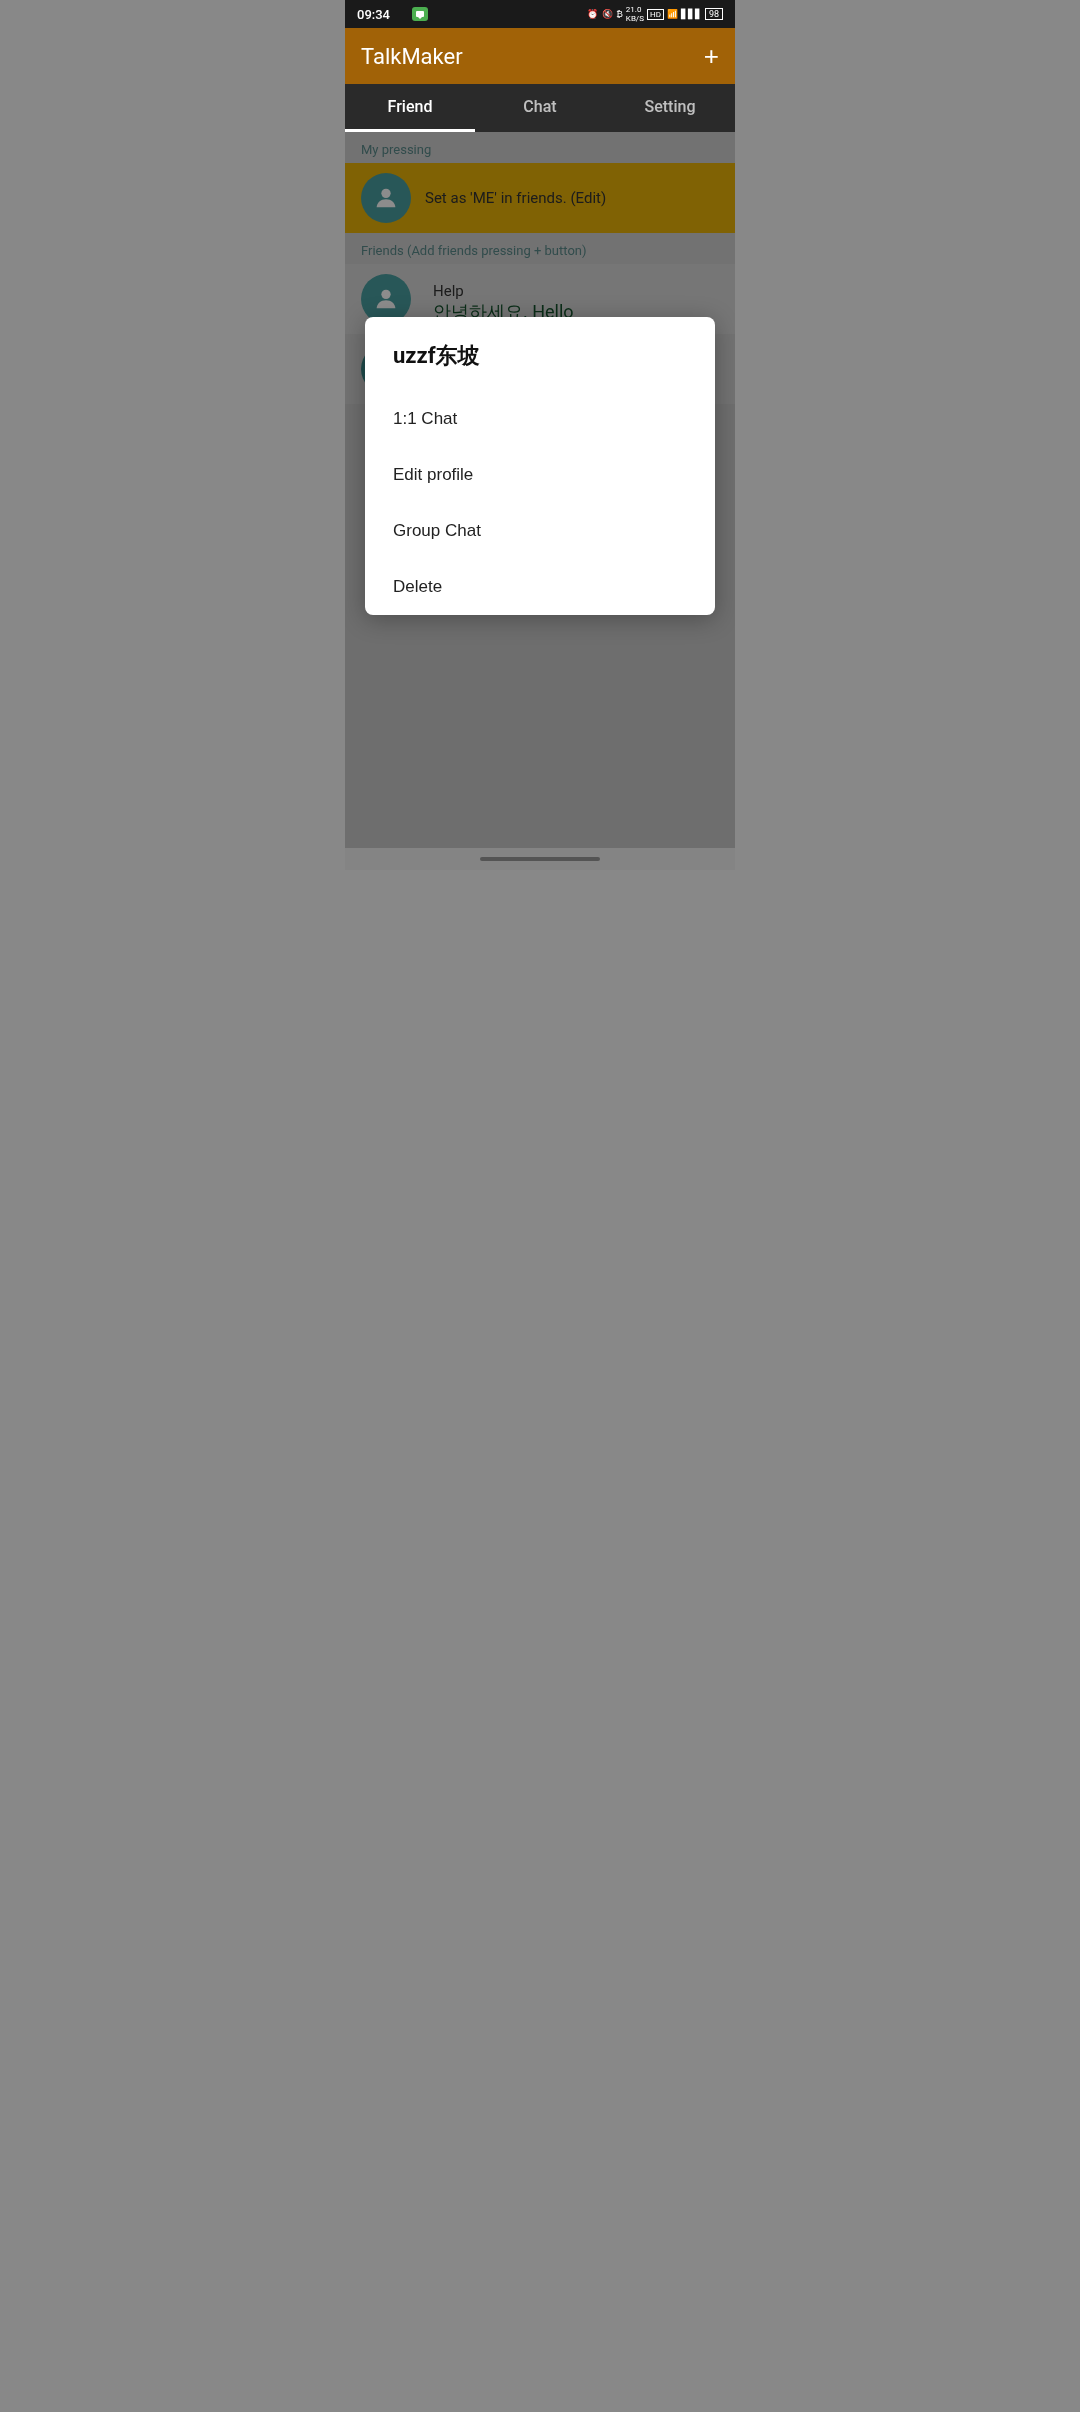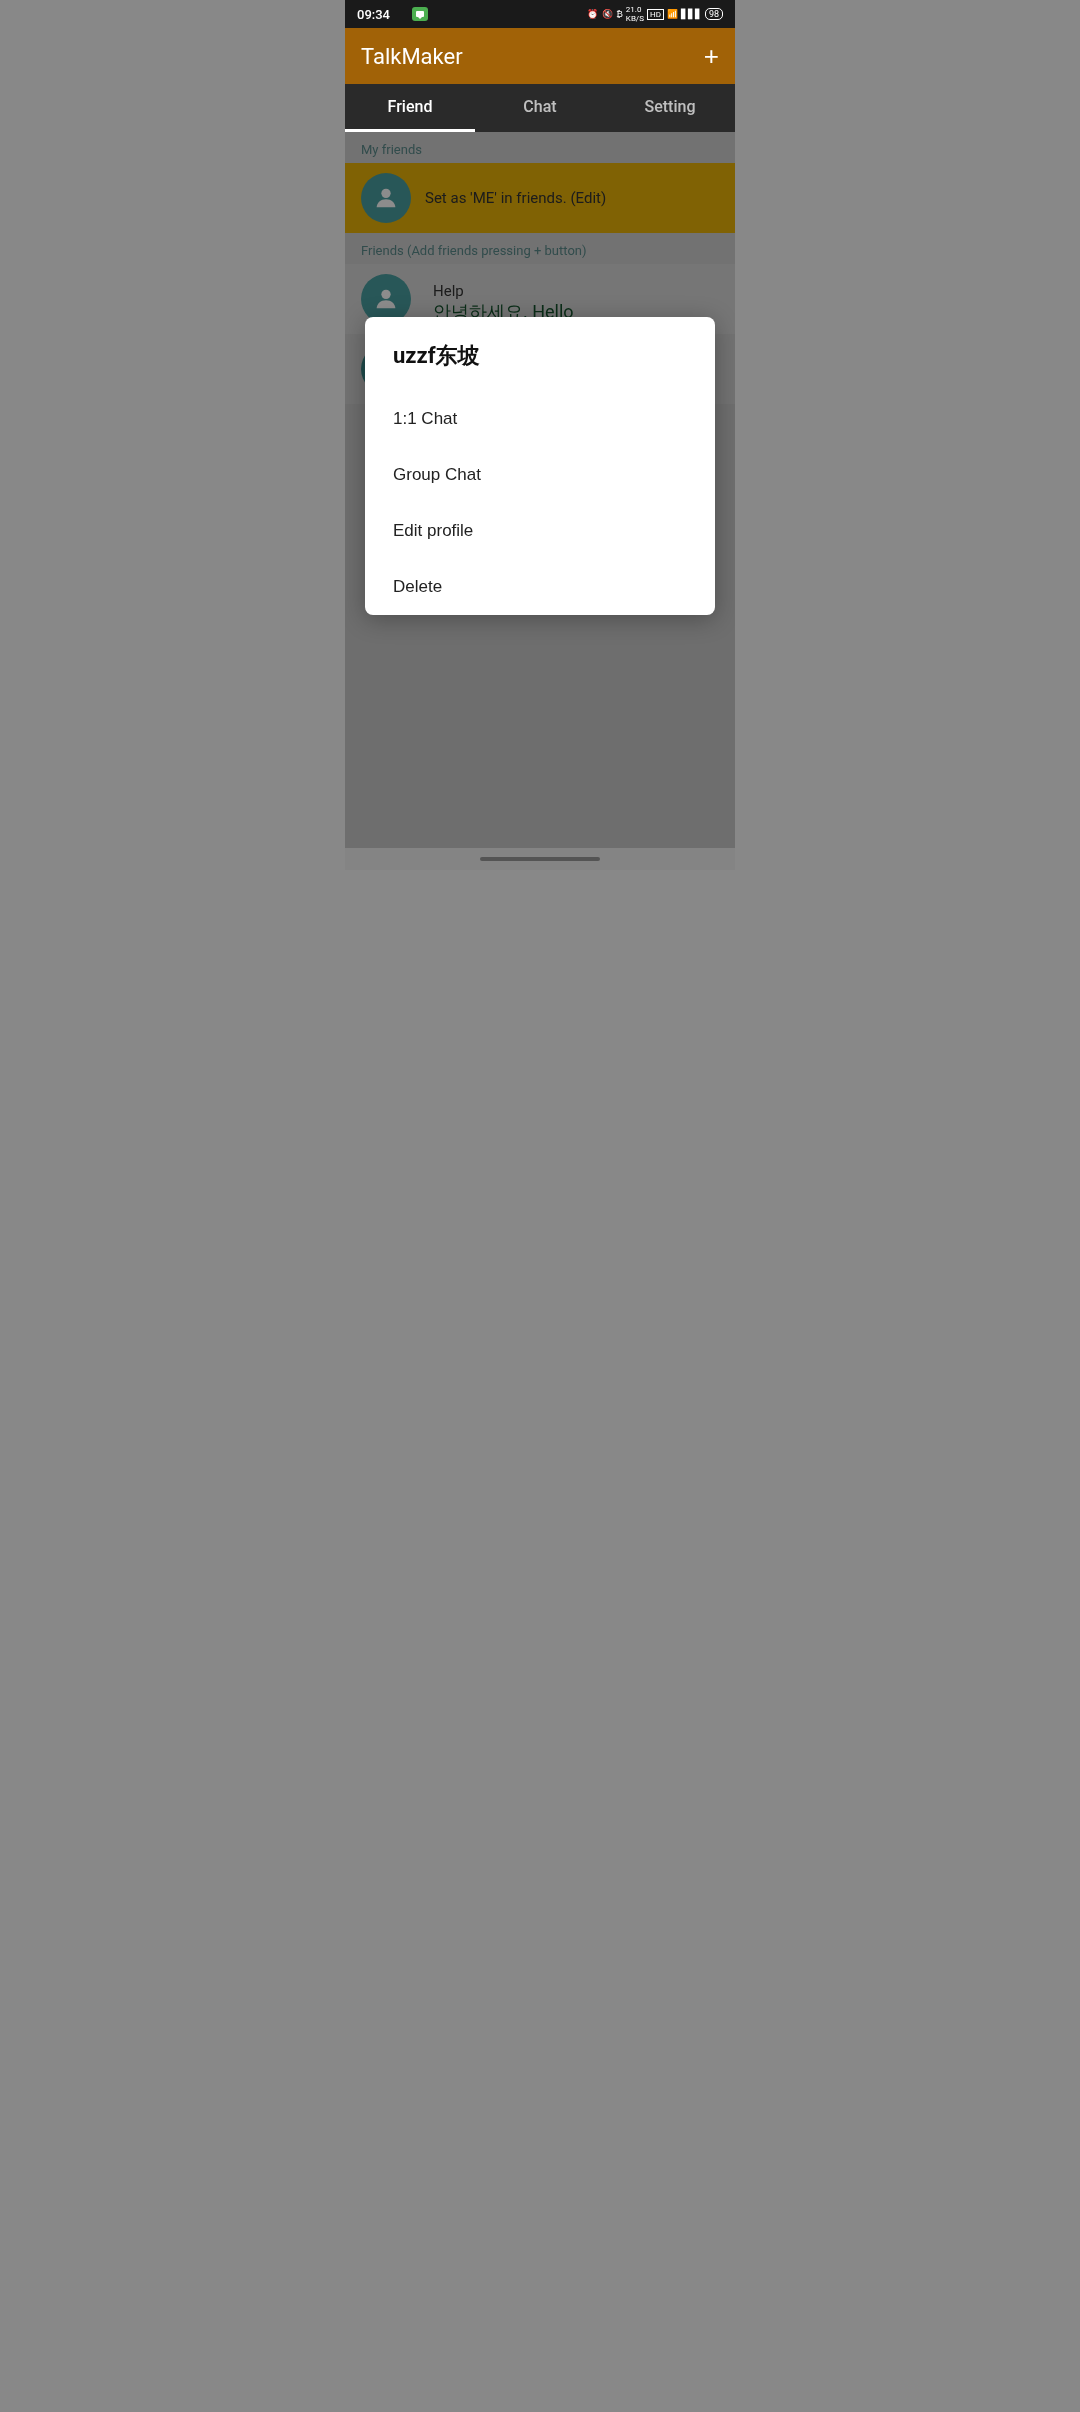--- a/index.html
+++ b/index.html
@@ -259,21 +259,21 @@
       </div>
     </div>
     <div class="status-icons">
       <span class="status-icon-text">⏰</span>
       <span class="status-icon-text">🔇</span>
       <span class="status-icon-text">₿</span>
       <span class="status-icon-text" style="font-size:8px;">21.0<br>KB/S</span>
       <span class="status-icon-text" style="border:1px solid white;padding:0 2px;font-size:8px;">HD</span>
       <span class="status-icon-text">📶</span>
       <span class="status-icon-text">▋▋▋</span>
-      <span class="status-icon-text" style="border:1px solid white;padding:0 3px;border-radius:5px;font-size:9px;">98</span>
+      <span class="status-icon-text" style="border:1px solid white;padding:0 3px;border-radius:0;font-size:9px;">98</span>
     </div>
   </div>
 
   <div class="app-bar">
     <span class="app-title">TalkMaker</span>
     <button class="add-button">+</button>
   </div>
 
   <div class="tabs">
     <div class="tab active">
@@ -285,21 +285,21 @@
     <div class="tab">
       <span>Setting</span>
     </div>
   </div>
 
   <div class="content-area">
 
     <div class="bg-content" style="background:#c8c8c8;">
 
       <div style="background:#d0d0d0;">
-        <div class="section-label" style="color:#5a8a8a;">My friends</div>
+        <div class="section-label" style="color:#5a8a8a;">My pressing</div>
         <div class="profile-row" style="background:#eab308;">
           <div class="avatar">
             <svg viewBox="0 0 24 24" xmlns="http://www.w3.org/2000/svg">
               <circle cx="12" cy="8" r="4"></circle>
               <path d="M4 20c0-4 3.6-7 8-7s8 3 8 7"></path>
             </svg>
           </div>
           <span class="profile-text">Set as 'ME' in friends. (Edit)</span>
         </div>
       </div>
@@ -335,22 +335,22 @@
         </div>
       </div>
     </div>
 
     <div class="scrim"></div>
 
     <div class="modal">
       <div class="modal-title">uzzf东坡</div>
 
       <button class="modal-item">1:1 Chat</button>
+      <button class="modal-item">Edit profile</button>
       <button class="modal-item">Group Chat</button>
-      <button class="modal-item">Edit profile</button>
       <button class="modal-item">Delete</button>
     </div>
 
   </div>
 
   <div class="bottom-bar">
     <div class="bottom-indicator"></div>
   </div>
 
 </div>

